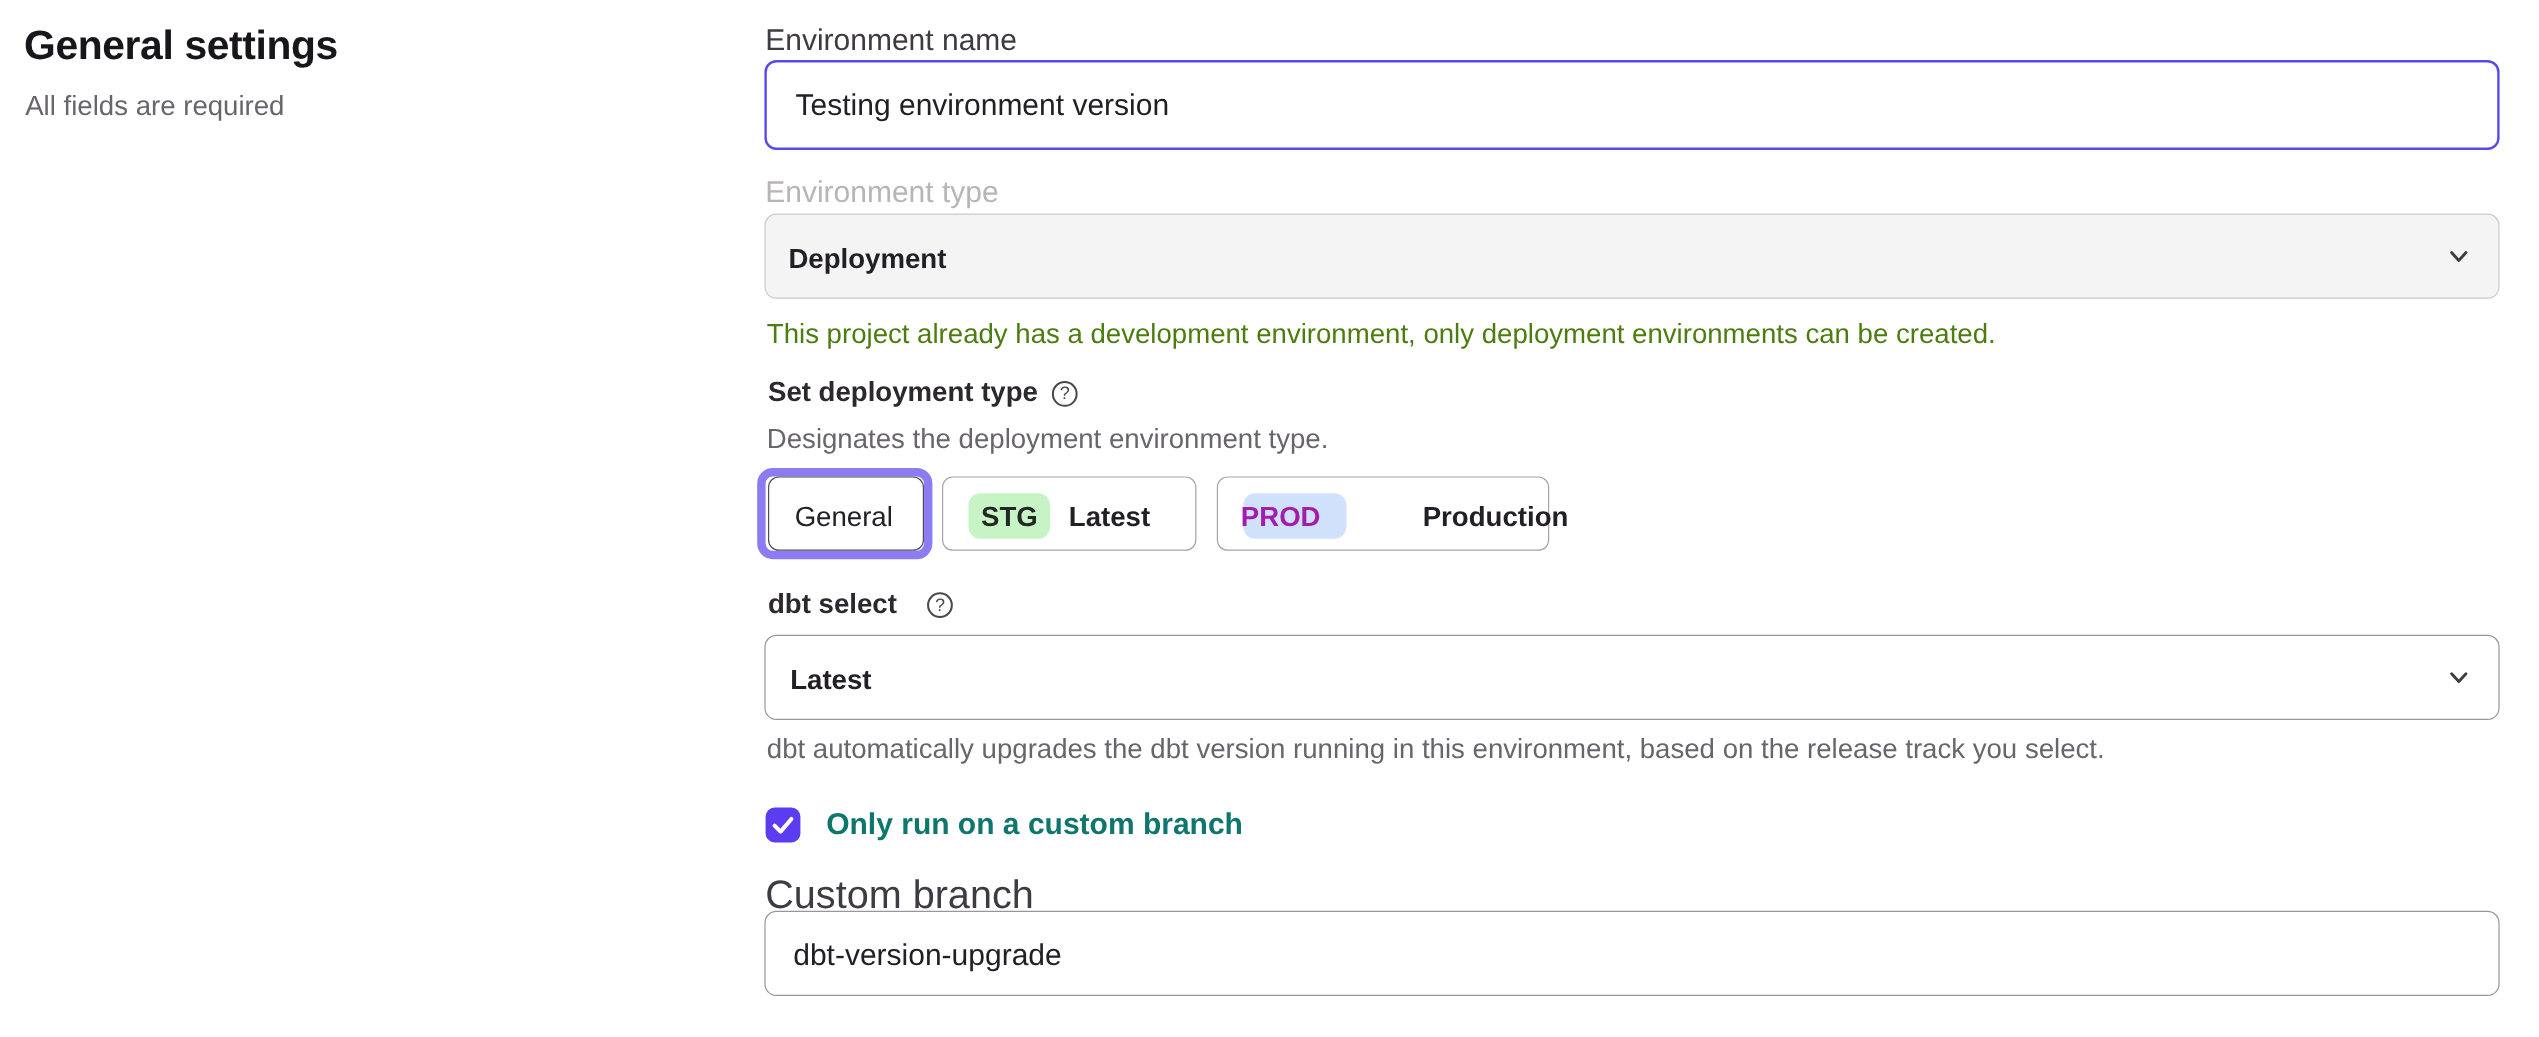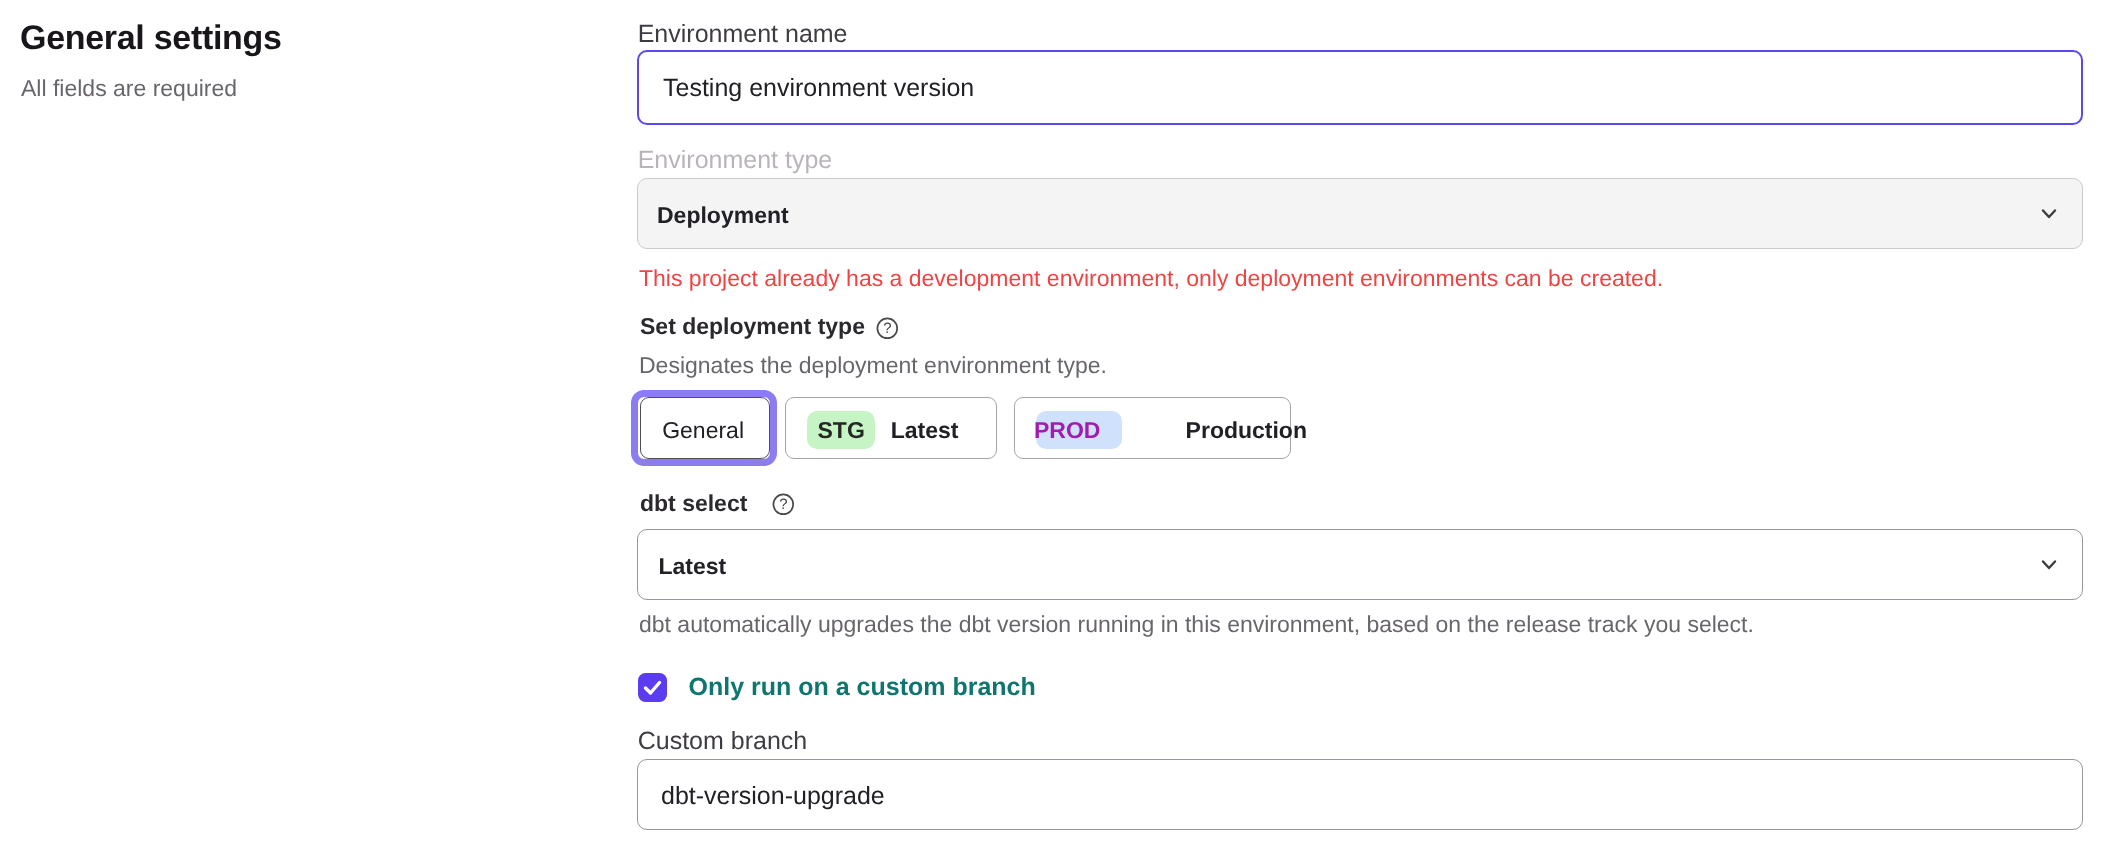--- a/index.html
+++ b/index.html
@@ -17,21 +17,21 @@
 <div class="abs" style="left:637.7px; top:22.3px; font-size:25px; color:#3f3b42;">Environment name</div>
 <div class="box" style="left:637px; top:50px; width:1446px; height:75px; border:2.4px solid #5b48ec; background:#fff;"></div>
 <div class="abs" style="left:663px; top:75.5px; font-size:25px; color:#222026;">Testing environment version</div>
 
 <div class="abs" style="left:637.7px; top:148.3px; font-size:25px; color:#b8b4b9;">Environment type</div>
 <div class="box" style="left:637px; top:178px; width:1446px; height:71px; border:1px solid #cbc8ce; background:#f5f4f5;"></div>
 <div class="abs" style="left:657px; top:204.3px; font-size:23px; font-weight:700; color:#222026;">Deployment</div>
 <svg class="abs" style="left:2041px; top:208px;" width="16" height="12" viewBox="0 0 16 12">
     <path d="M2 2.5 L8 9 L14 2.5" fill="none" stroke="#3f3c42" stroke-width="2.4" stroke-linecap="round" stroke-linejoin="round"></path>
   </svg>
-<div class="abs" style="left:639px; top:267px; font-size:23px; color:#ef4444;">This project already has a development environment, only deployment environments can be created.</div>
+<div class="abs" style="left:639px; top:267px; font-size:23px; color:#4d7c0f;">This project already has a development environment, only deployment environments can be created.</div>
 
 <div class="abs" style="left:640px; top:314.5px; font-size:23px; font-weight:700; color:#2b282e;">Set deployment type</div>
 <svg class="abs" style="left:876px; top:316.5px;" width="23" height="23" viewBox="0 0 23 23">
   <circle cx="11.3" cy="11.3" r="9.9" fill="none" stroke="#4a474d" stroke-width="1.7"></circle>
   <text x="11.3" y="15.8" font-size="15" fill="#4a474d" text-anchor="middle" font-family="Liberation Sans">?</text>
 </svg>
 <div class="abs" style="left:639px; top:354px; font-size:23px; color:#69656c;">Designates the deployment environment type.</div>
 
 <div class="box" style="left:631.3px; top:389.7px; width:145.8px; height:76.6px; border:7px solid #8b7cf1; border-radius:13px;"></div>
 <div class="box" style="left:639.6px; top:397px; width:130.5px; height:62px; border:1.3px solid #524e58; border-radius:9px; background:#fff;"></div>
@@ -58,15 +58,15 @@
     <path d="M2 2.5 L8 9 L14 2.5" fill="none" stroke="#3f3c42" stroke-width="2.4" stroke-linecap="round" stroke-linejoin="round"></path>
   </svg>
 <div class="abs" style="left:639px; top:613px; font-size:23px; color:#69656c;">dbt automatically upgrades the dbt version running in this environment, based on the release track you select.</div>
 
 <div class="box" style="left:638px; top:673px; width:29px; height:29px; border-radius:7.5px; background:#5b3cf0;"></div>
 <svg class="abs" style="left:638px; top:673px;" width="29" height="29" viewBox="0 0 29 29">
     <path d="M7.5 15 L12.5 20 L21.5 9.5" fill="none" stroke="#ffffff" stroke-width="3.4" stroke-linecap="round" stroke-linejoin="round"></path>
   </svg>
 <div class="abs" style="left:688.5px; top:675.3px; font-size:25px; font-weight:700; color:#0f766e;">Only run on a custom branch</div>
 
-<div class="abs" style="left:637.7px; top:729.4px; font-size:25px; color:#3f3b42;">Custom branch</div>
+<div class="abs" style="left:637.7px; top:729.4px; font-size:33px; color:#3f3b42;">Custom branch</div>
 <div class="box" style="left:637px; top:759px; width:1446px; height:71px; border:1px solid #99959c; background:#fff;"></div>
 <div class="abs" style="left:661px; top:783.7px; font-size:25px; color:#222026;">dbt-version-upgrade</div>
 
 </body></html>

